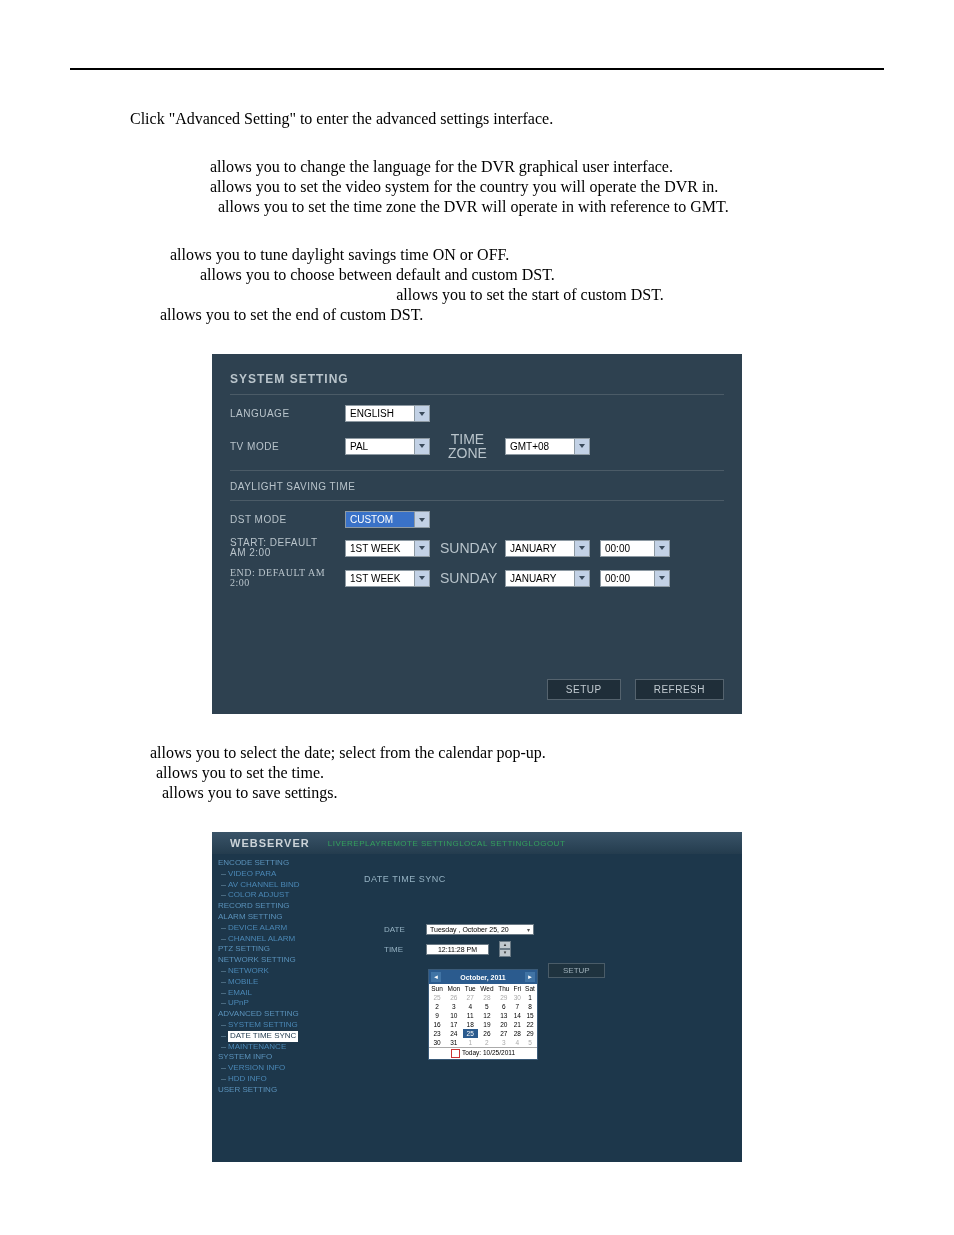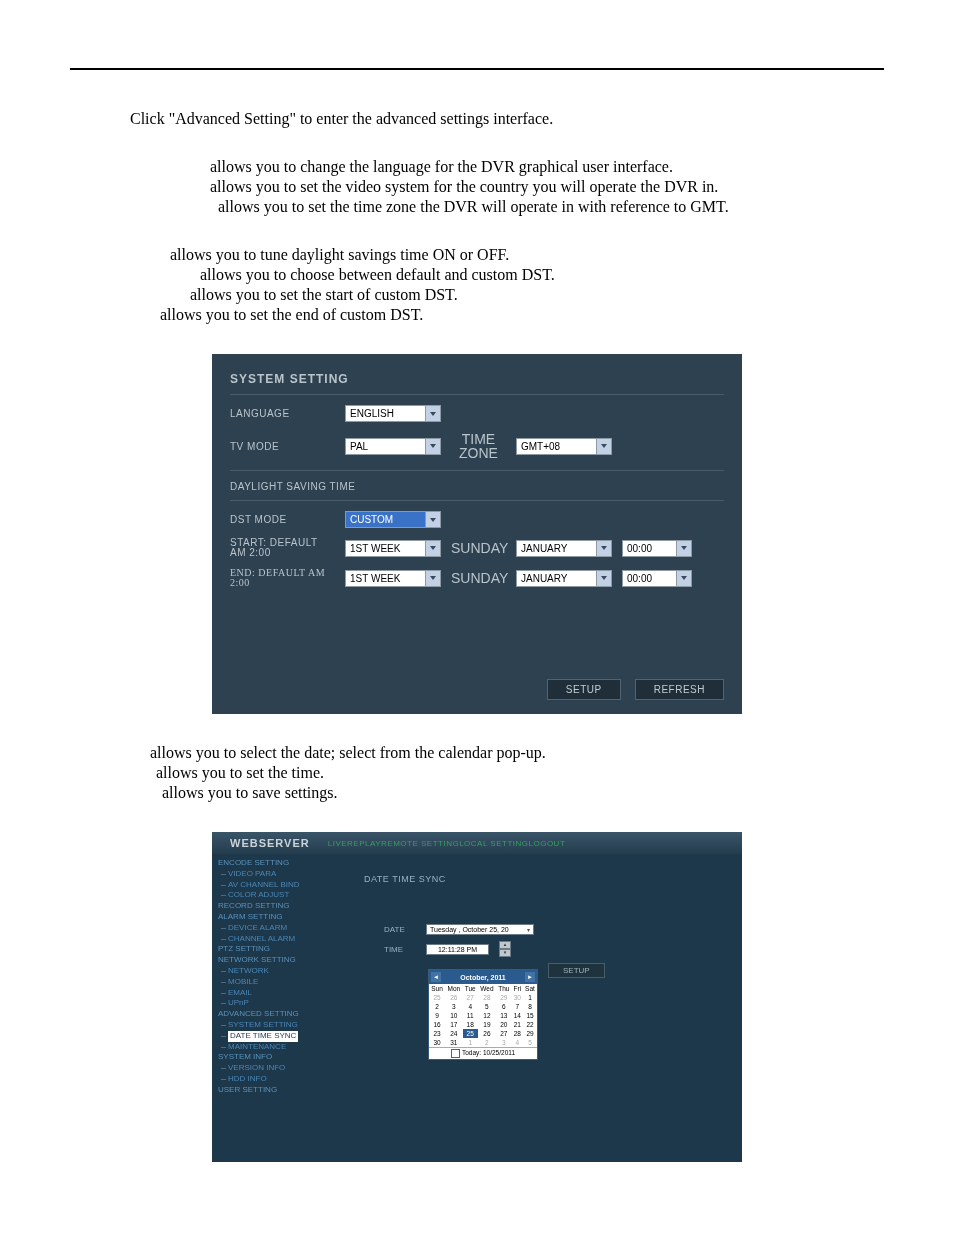--- a/index.html
+++ b/index.html
@@ -23,21 +23,21 @@
     min-height:360px; position:relative;
   }
   .panel .title { font-size:12px; letter-spacing:1px; font-weight:bold; }
   .panel .sep { border:none; border-top:1px solid #4b5b67; margin:8px 0 10px 0; }
   .row { display:flex; align-items:center; gap:10px; margin-bottom:10px; font-size:10px; }
   .row .label { width:105px; font-size:10px; letter-spacing:.5px; }
   .row .mid { width:55px; text-align:center; font-size:14px; line-height:1; }
   .sel { position:relative; background:#fff; color:#000; font-size:10px; height:17px;
          display:flex; align-items:center; padding:0 16px 0 4px; box-sizing:border-box;
          border:1px solid #8e9aa3; }
-  .sel.wide { width:96px; }
+  .sel.wide { width:85px; }
   .sel .arrow {
     position:absolute; right:0; top:0; width:14px; height:100%;
     background:#c2d1e5; border-left:1px solid #8e9aa3;
     display:flex; align-items:center; justify-content:center;
   }
   .sel .arrow::after { content:""; border-left:3px solid transparent; border-right:3px solid transparent; border-top:4px solid #3a4a5a; }
   .sel.hl { background:#3a72c8; color:#fff; }
   .panel-buttons { position:absolute; right:18px; bottom:14px; display:flex; gap:14px; }
   .pbtn { background:#1f2e39; color:#c2cbd1; font-size:10px; letter-spacing:.5px;
           padding:4px 18px; border:1px solid #55636e; }
@@ -93,21 +93,21 @@
 
   <div class="feature-block" style="margin-left:140px;">
     <div class="feat-line">allows you to change the language for the DVR graphical user interface.</div>
     <div class="feat-line">allows you to set the video system for the country you will operate the DVR in.</div>
     <div class="feat-line" style="margin-left:8px;">allows you to set the time zone the DVR will operate in with reference to GMT.</div>
   </div>
 
   <div class="feature-block" style="margin-left:100px;">
     <div class="feat-line">allows you to tune daylight savings time ON or OFF.</div>
     <div class="feat-line" style="margin-left:30px;">allows you to choose between default and custom DST.</div>
-    <div class="feat-line" style="margin-left:20px;">allows you to set the start of custom DST.</div>
+    <div class="feat-line" style="margin-left:6px;text-align:center;">allows you to set the start of custom DST.</div>
     <div class="feat-line" style="margin-left:-10px;">allows you to set the end of custom DST.</div>
   </div>
 
   <div class="panel">
     <div class="title">SYSTEM SETTING</div>
     <hr class="sep">
     <div class="row">
       <div class="label">LANGUAGE</div>
       <div class="sel wide">
           <span>ENGLISH</span>

